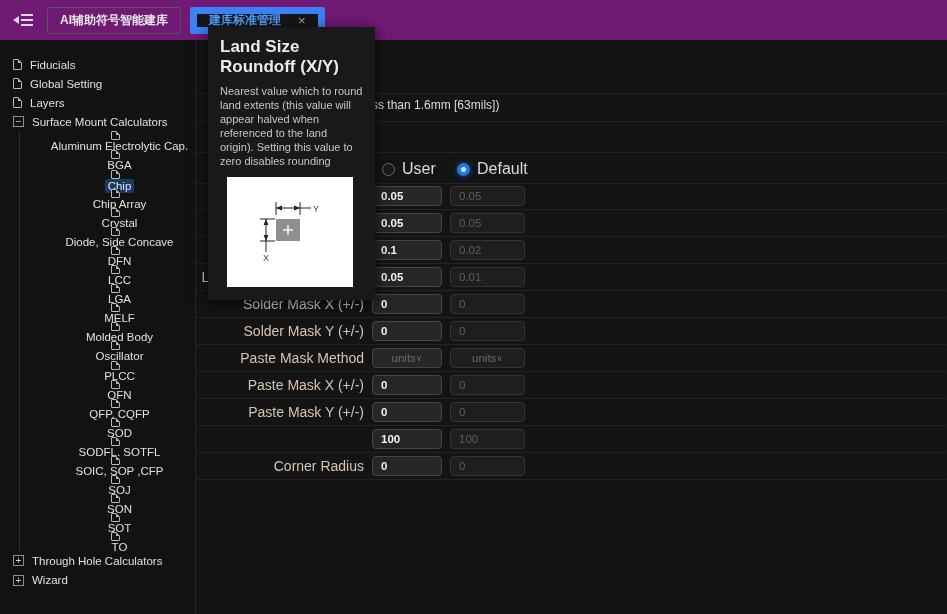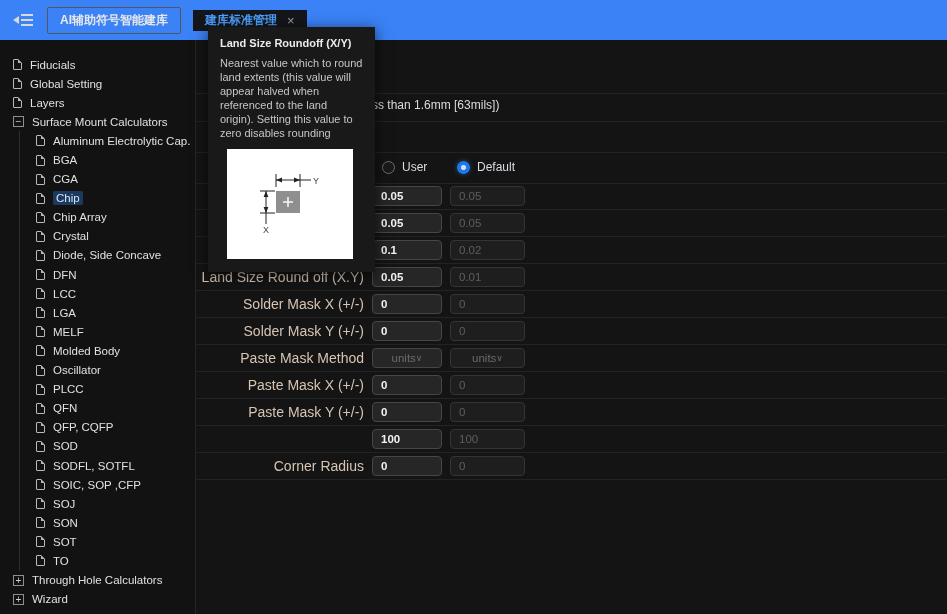--- a/index.html
+++ b/index.html
@@ -2,78 +2,78 @@
 <html><head>
 <meta charset="utf-8">
 <style>
   * { margin:0; padding:0; box-sizing:border-box; }
   html,body { width:947px; height:614px; background:#101113; overflow:hidden;
               font-family:"Liberation Sans", sans-serif; }
   #page { position:relative; width:947px; height:614px; background:#141414; }
 
   
   .topbar { position:absolute; left:0; top:0; width:947px; height:40px;
-            background:#3b82f6; display:flex; align-items:center; }
+            background:#701a75; display:flex; align-items:center; }
   .menu-btn { width:22px; height:18px; margin:0 12px 0 13px; cursor:pointer; display:flex; align-items:center; }
   .tab { height:27px; display:flex; align-items:center; padding:0 12px; margin-right:9px;
          font-size:12px; font-weight:bold; border-radius:2px; cursor:pointer; white-space:nowrap; }
   .tab.inactive { border:1px solid #53575c; color:#e8e8e8; background:transparent; }
-  .tab.active  { background:#14161a; color:#4da0ff; border:3px solid #3b82f6; }
+  .tab.active  { background:#14161a; color:#4da0ff; border:7px solid #3b82f6;gap:7px; }
   .tab .close { margin-left:10px; color:#9aa0a6; font-size:13px; font-weight:normal; }
 
   
   .body { position:absolute; top:40px; left:0; width:947px; height:574px; display:flex; }
   .sidebar { width:196px; height:574px; background:#121212; border-right:1px solid #262626;
              padding-top:15px; overflow:hidden; }
   .main { position:relative; flex:1; height:416px; background:#141414; }
 
   
   .tree-item { display:flex; align-items:center; height:19.1px; padding-left:13px;
                font-size:11.5px; color:#e0e0e0; cursor:pointer; white-space:nowrap; }
   .tree-children { margin-left:19px; border-left:1px solid #2e2e2e; }
-  .tree-children .tree-item { padding-left:16px; }
+  .tree-children .tree-item { padding-left:16px;flex-direction:column; }
   .tree-label { margin-left:8px; }
   .tree-label.selected { background:#1c3a5e; color:#d6e6ff; padding:1px 3px; border-radius:2px; }
   .icon-file { width:9px; height:11px; border:1px solid #b9b9b9; border-radius:1px;
                position:relative; flex:0 0 9px; background:#121212; }
   .icon-file::before { content:''; position:absolute; top:-1px; right:-1px;
                border-style:solid; border-width:0 4px 4px 0; border-color:transparent #121212 #b9b9b9 transparent; }
   .icon-box { width:11px; height:11px; border:1px solid #8f8f8f; flex:0 0 11px;
               color:#cfcfcf; font-size:10px; line-height:9px; text-align:center; background:#121212; }
 
   
   .divider { position:absolute; left:0; width:750px; height:1px; background:#232323; }
   .subtitle { position:absolute; left:176px; top:58px; font-size:12px; color:#dcdcdc; }
 
   .radio-row { position:absolute; left:0; top:112px; width:750px; height:31px; }
   .radio-opt { position:absolute; display:flex; align-items:center; top:8px; cursor:pointer; }
   .radio-circle { width:13px; height:13px; border-radius:50%; margin-right:7px; }
   .radio-circle.off { border:1px solid #6f6f6f; background:#1a1a1a; }
   .radio-circle.on  { border:none; background:radial-gradient(circle,#bfe0ff 0 2.5px,#1f78e8 2.6px);
                       box-shadow:0 0 5px rgba(47,127,240,.55); }
-  .radio-label { font-size:12px; color:#d9dde2; }
+  .radio-label { font-size:16px; color:#d9dde2; }
 
   .rows { position:absolute; left:0; top:143px; width:750px; }
   .form-row { position:relative; height:27px; border-bottom:1px solid #232323;
               display:flex; align-items:center; }
   .form-label { width:168px; text-align:right; font-size:14px; color:#d6c4b4; white-space:nowrap; }
   .fld { position:absolute; height:20px; border-radius:4px; font-size:11.5px;
          padding:0 8px; outline:none; display:flex; align-items:center; }
   input.fld { font-family:"Liberation Sans", sans-serif; }
   .fld.primary { left:176px; width:70px; background:#262626; border:1px solid #464646;
                  color:#f2f2f2; font-weight:bold; }
   .fld.secondary { left:254px; width:75px; background:#1e1e1e; border:1px solid #343434;
                    color:#5e5e5e; }
   .fld.dropdown { justify-content:center; color:#6b6b6b; font-weight:normal; cursor:default; }
   .fld.dropdown .chev { font-size:9px; color:#6b6b6b; }
 
   
   .tooltip { position:absolute; left:208px; top:27px; width:167px; background:#191919;
              padding:10px 12px 13px; box-shadow:0 3px 14px rgba(0,0,0,.65); z-index:50; }
-  .tooltip-title { font-size:11px; font-weight:bold; color:#ebebeb; margin-bottom:7px; }
+  .tooltip-title { font-size:17px; font-weight:bold; color:#ebebeb; margin-bottom:7px; }
   .tooltip-body { font-size:11px; line-height:14px; color:#c6c6c6; }
   .tooltip-img { margin:9px 0 0 7px; width:126px; height:110px; background:#ffffff; }
 </style>
 </head>
 <body>
 
 <div id="page">
 
   <div class="topbar">
     <span class="menu-btn">
@@ -117,24 +117,20 @@
             <div class="tree-item">
               <span class="icon-file"></span>
               <span class="tree-label">Aluminum Electrolytic Cap.</span>
             </div>
             <div class="tree-item">
               <span class="icon-file"></span>
               <span class="tree-label">BGA</span>
             </div>
             <div class="tree-item">
               <span class="icon-file"></span>
-              <span class="tree-label">CGA</span>
-            </div>
-            <div class="tree-item">
-              <span class="icon-file"></span>
               <span class="tree-label selected">Chip</span>
             </div>
             <div class="tree-item">
               <span class="icon-file"></span>
               <span class="tree-label">Chip Array</span>
             </div>
             <div class="tree-item">
               <span class="icon-file"></span>
               <span class="tree-label">Crystal</span>
             </div>

